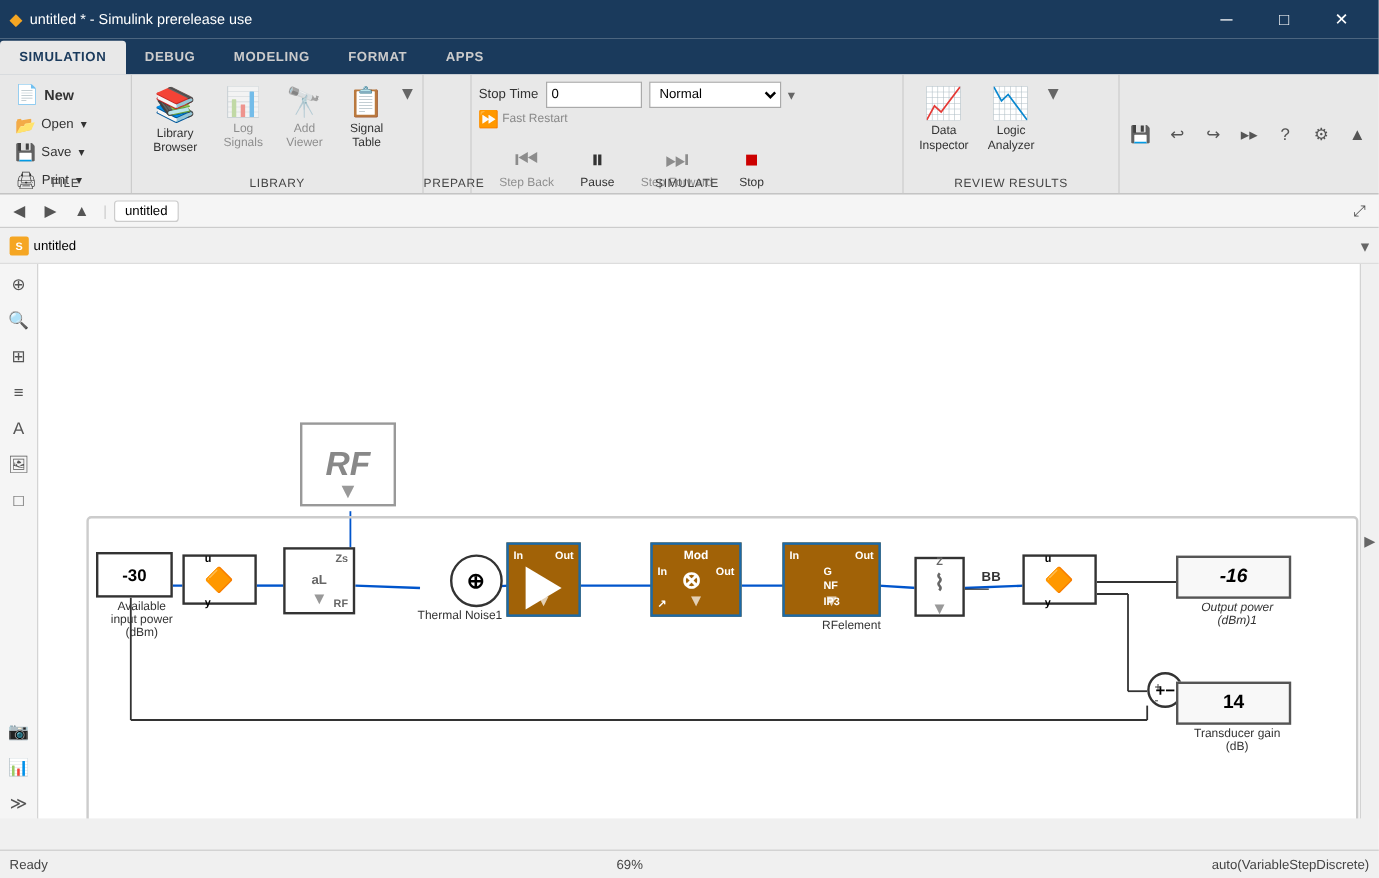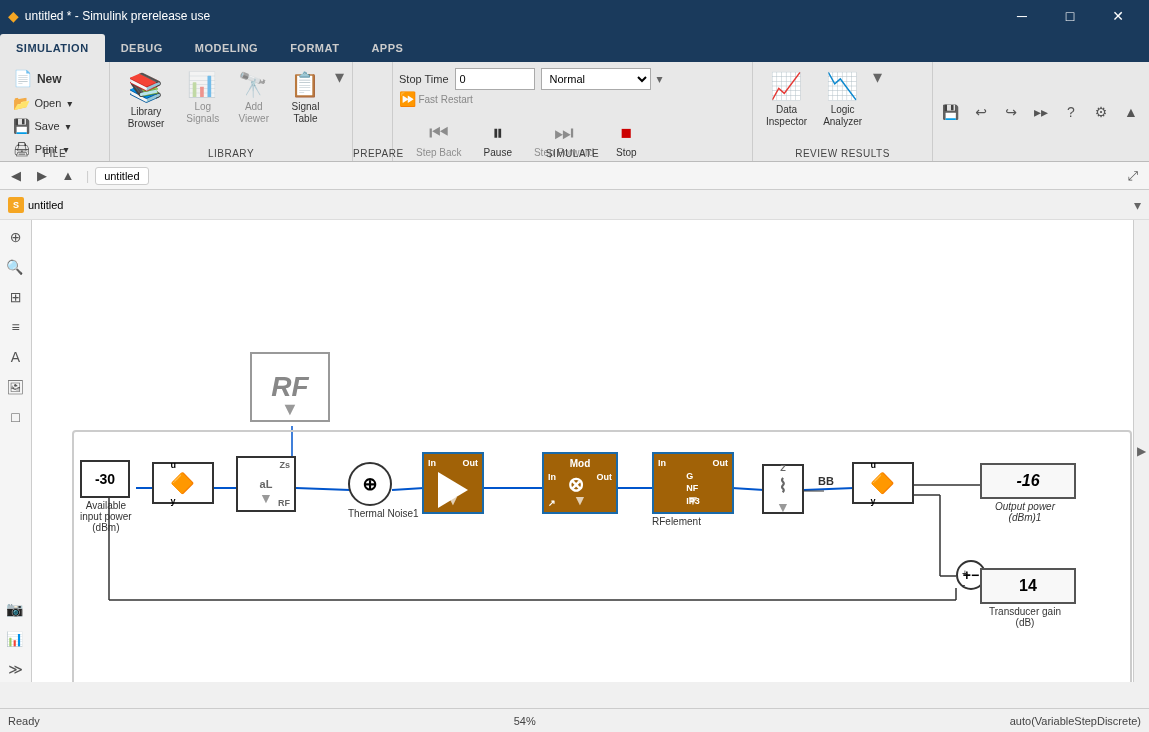--- a/index.html
+++ b/index.html
@@ -210,21 +210,21 @@
       bottom: 0;
       left: 0;
       right: 0;
     }
 
     
     .block {
       position: absolute;
       display: flex;
       flex-direction: column;
-      align-items: flex-start;
+      align-items: flex-end;
       border-radius: 30px;
     }
     .block-box {
       border: 2px solid #333;
       background: white;
       display: flex;
       align-items: center;
       justify-content: center;
       font-size: 11px;
       font-weight: bold;
@@ -521,21 +521,21 @@
 
       <line x1="771" y1="271" x2="792" y2="271" stroke="#333" stroke-width="1"></line>
     </svg>
 
     <div class="block" style="left:218px;top:132px;">
       <div class="block-box" style="width:80px;height:70px;font-size:28px;font-style:italic;font-weight:bold;color:#888;border:2px solid #999;background:white;">RF</div>
       <div style="position:absolute;bottom:2px;left:50%;transform:translateX(-50%);font-size:18px;color:#999;">▼</div>
     </div>
 
     <div class="block" style="left:48px;top:240px;">
-      <div class="block-box" style="width:50px;height:38px;font-size:14px;font-weight:bold;">-30</div>
+      <div class="block-box" style="width:64px;height:38px;font-size:14px;font-weight:bold;">-30</div>
       <div class="block-label">Available<br>input power<br>(dBm)</div>
     </div>
 
     <div class="block" style="left:120px;top:242px;">
       <div class="block-box" style="width:62px;height:42px;font-size:10px;">
         <div style="display:flex;flex-direction:column;align-items:flex-start;padding:2px 4px;font-size:9px;gap:1px;">
           <span>u</span>
           <div style="display:flex;align-items:center;gap:4px;">
               <span style="font-size:20px;">🔶</span>
             </div>
@@ -641,15 +641,15 @@
 
     <div style="position:absolute;left:40px;top:210px;width:1060px;height:400px;border:2px solid #ccc;border-radius:4px;pointer-events:none;"></div>
 
   </div>
 
   <div class="collapse-btn">▶</div>
 </div>
 
 <div class="status-bar">
   <span>Ready</span>
-  <span>54%</span>
+  <span>69%</span>
   <span>auto(VariableStepDiscrete)</span>
 </div>
 
 </body></html>

